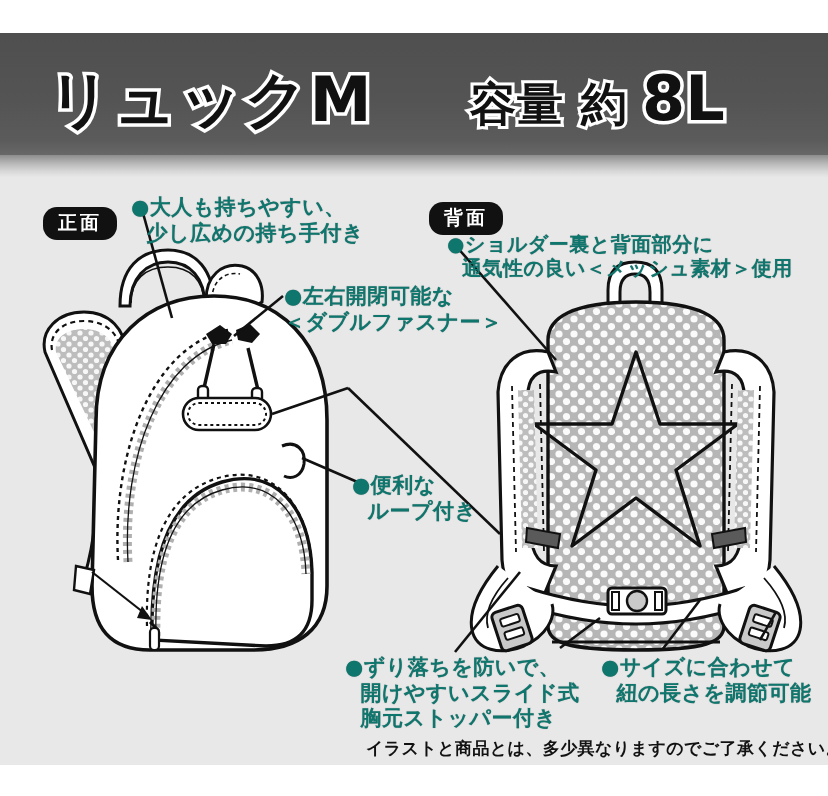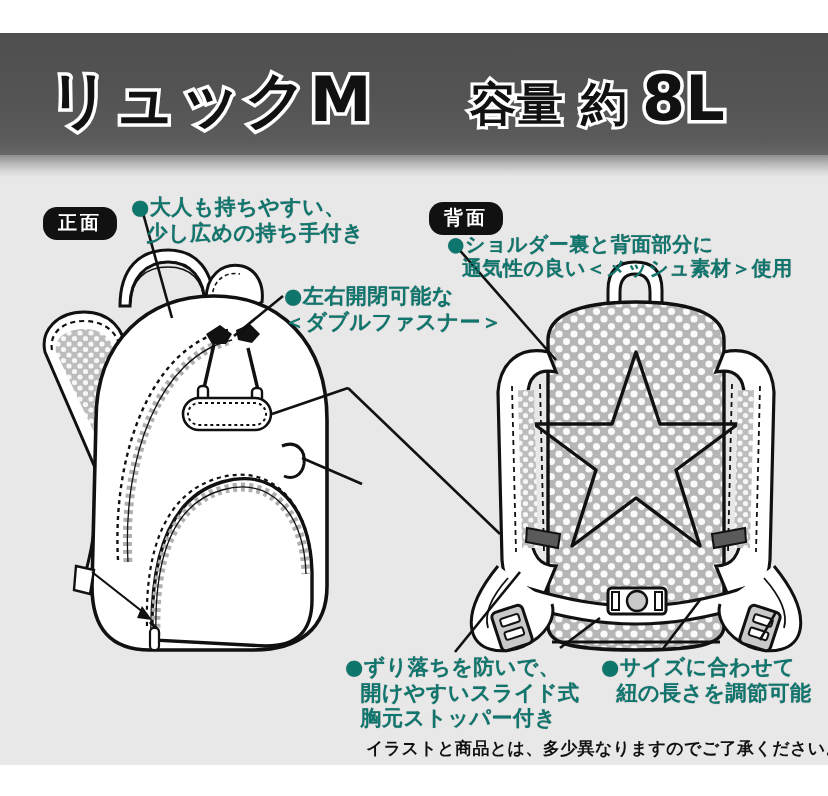--- a/index.html
+++ b/index.html
@@ -235,20 +235,22 @@
     </g>
   </svg>
 
   <div class="badge" id="badge-front">正面</div>
   <div class="badge" id="badge-back">背面</div>
 
   <div class="callout" id="c-handle">●大人も持ちやすい、
   少し広めの持ち手付き</div>
   <div class="callout" id="c-zipper">●左右開閉可能な
 ＜ダブルファスナー＞</div>
+  <div class="callout" id="c-loop">●便利な
+  ループ付き</div>
   <div class="callout" id="c-mesh">●ショルダー裏と背面部分に
   通気性の良い＜メッシュ素材＞使用</div>
   <div class="callout" id="c-adjust">●サイズに合わせて
   紐の長さを調節可能</div>
   <div class="callout" id="c-chest">●ずり落ちを防いで、
   開けやすいスライド式
   胸元ストッパー付き</div>
 
   <div class="note">イラストと商品とは、多少異なりますのでご了承ください。</div>
 

